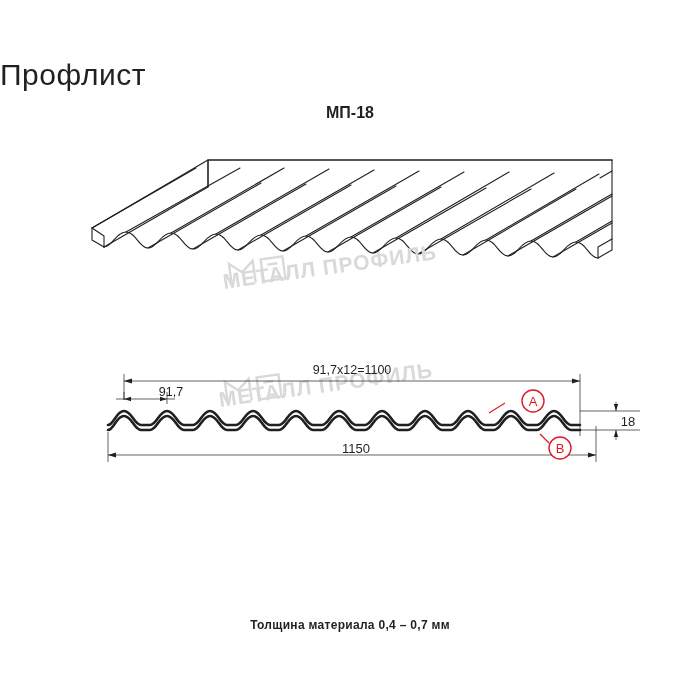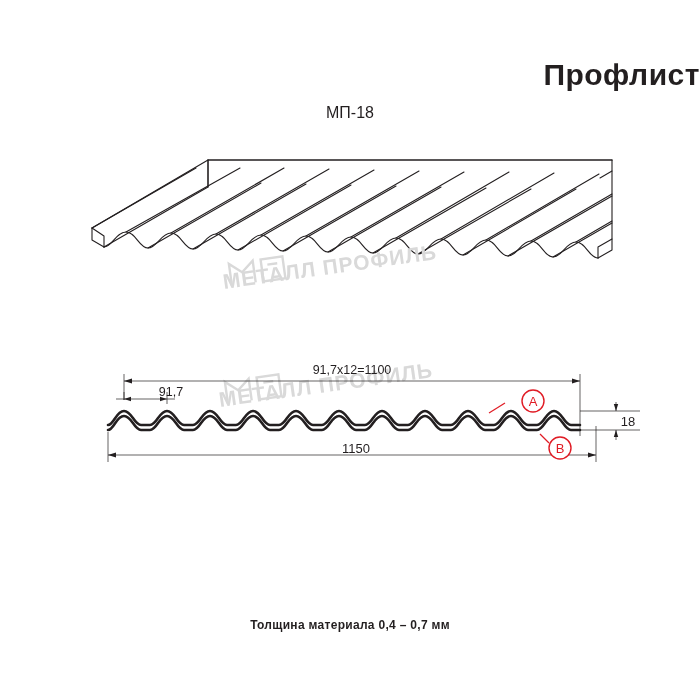--- a/index.html
+++ b/index.html
@@ -18,33 +18,33 @@
   .page {
     position: relative;
     width: 700px;
     height: 700px;
   }
   .title {
     position: absolute;
     top: 58px;
     left: 0;
     width: 700px;
-    text-align: right;
+    text-align: left;
     font-size: 30px;
-    font-weight: bold;
+    font-weight: normal;
     letter-spacing: 0.5px;
   }
   .subtitle {
     position: absolute;
     top: 104px;
     left: 0;
     width: 700px;
     text-align: center;
     font-size: 16px;
-    font-weight: normal;
+    font-weight: bold;
   }
   .footnote {
     position: absolute;
     top: 618px;
     left: 0;
     width: 700px;
     text-align: center;
     font-size: 12px;
     font-weight: bold;
     letter-spacing: 0.3px;

